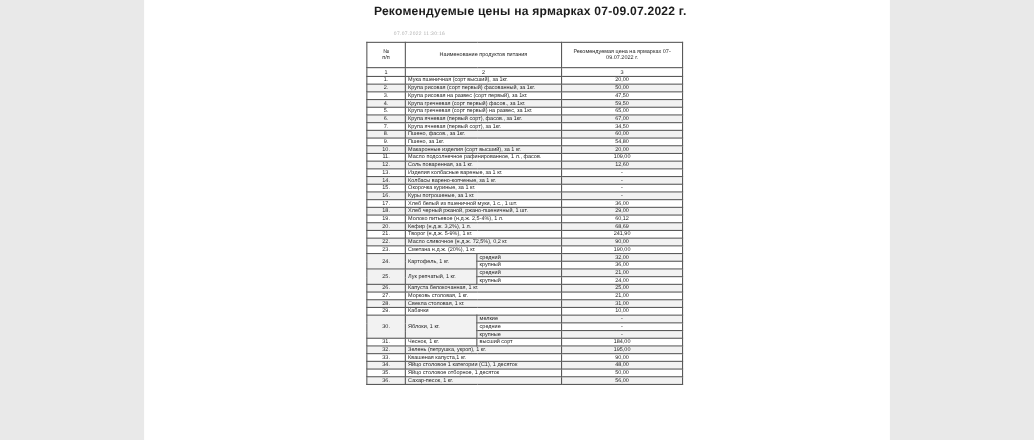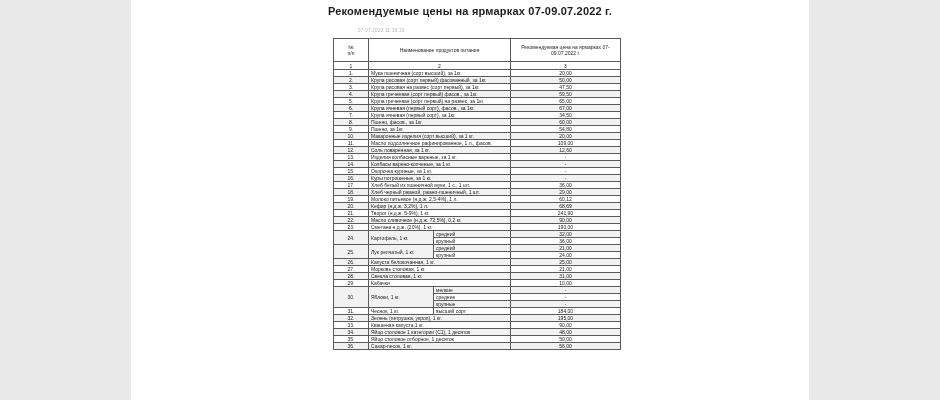--- a/index.html
+++ b/index.html
@@ -6,21 +6,21 @@
   body{
     width:940px;height:400px;position:relative;overflow:hidden;
     background:#e9e9e9;
     font-family:"Liberation Sans", sans-serif;
   }
   .page{
     position:absolute;left:131px;top:0;width:678px;height:400px;
     background:#ffffff;
   }
   .doc-title{
-    position:absolute;top:5px;left:0;width:100%;
+    position:absolute;top:5px;left:12px;width:100%;
     text-align:center;font-size:11px;font-weight:bold;color:#1c1c1c;
     letter-spacing:0.2px;
   }
   .stamp{
     position:absolute;top:28px;left:227px;
     font-size:4.5px;color:#b0b0b0;letter-spacing:0.3px;
   }
   table.price-table{
     position:absolute;left:202px;top:38px;width:287px;
     border-collapse:collapse;table-layout:fixed;

